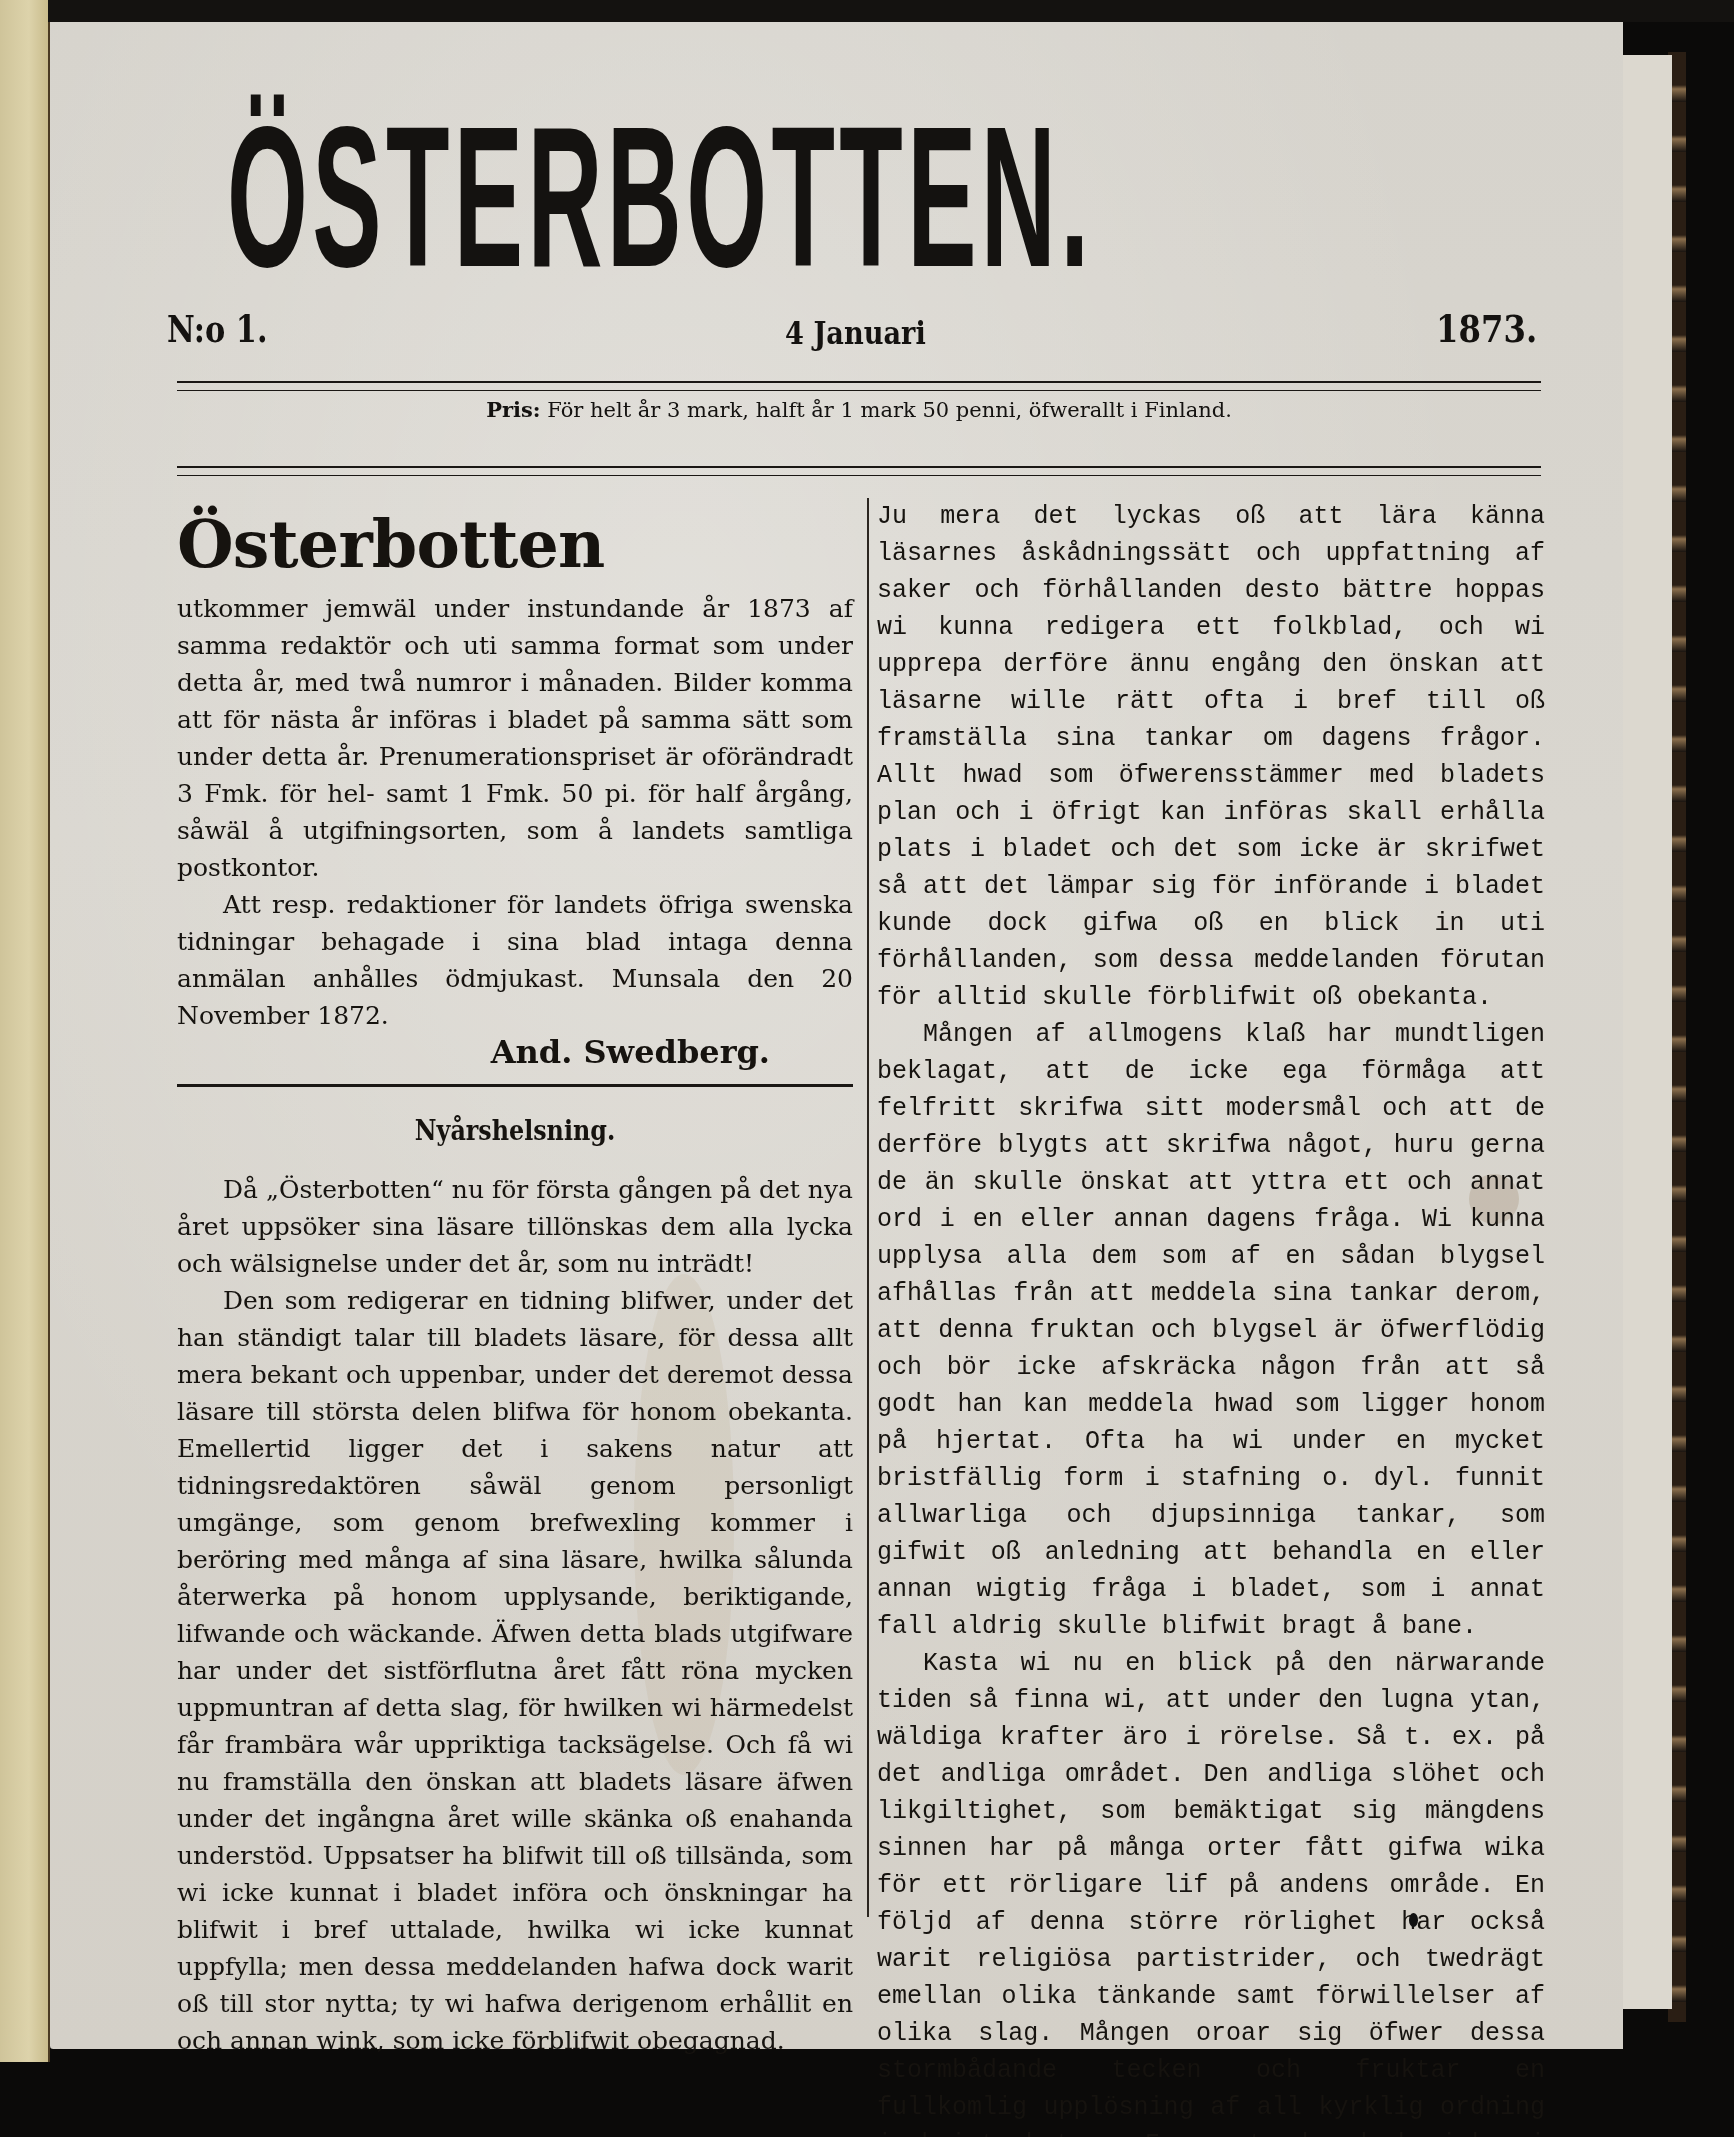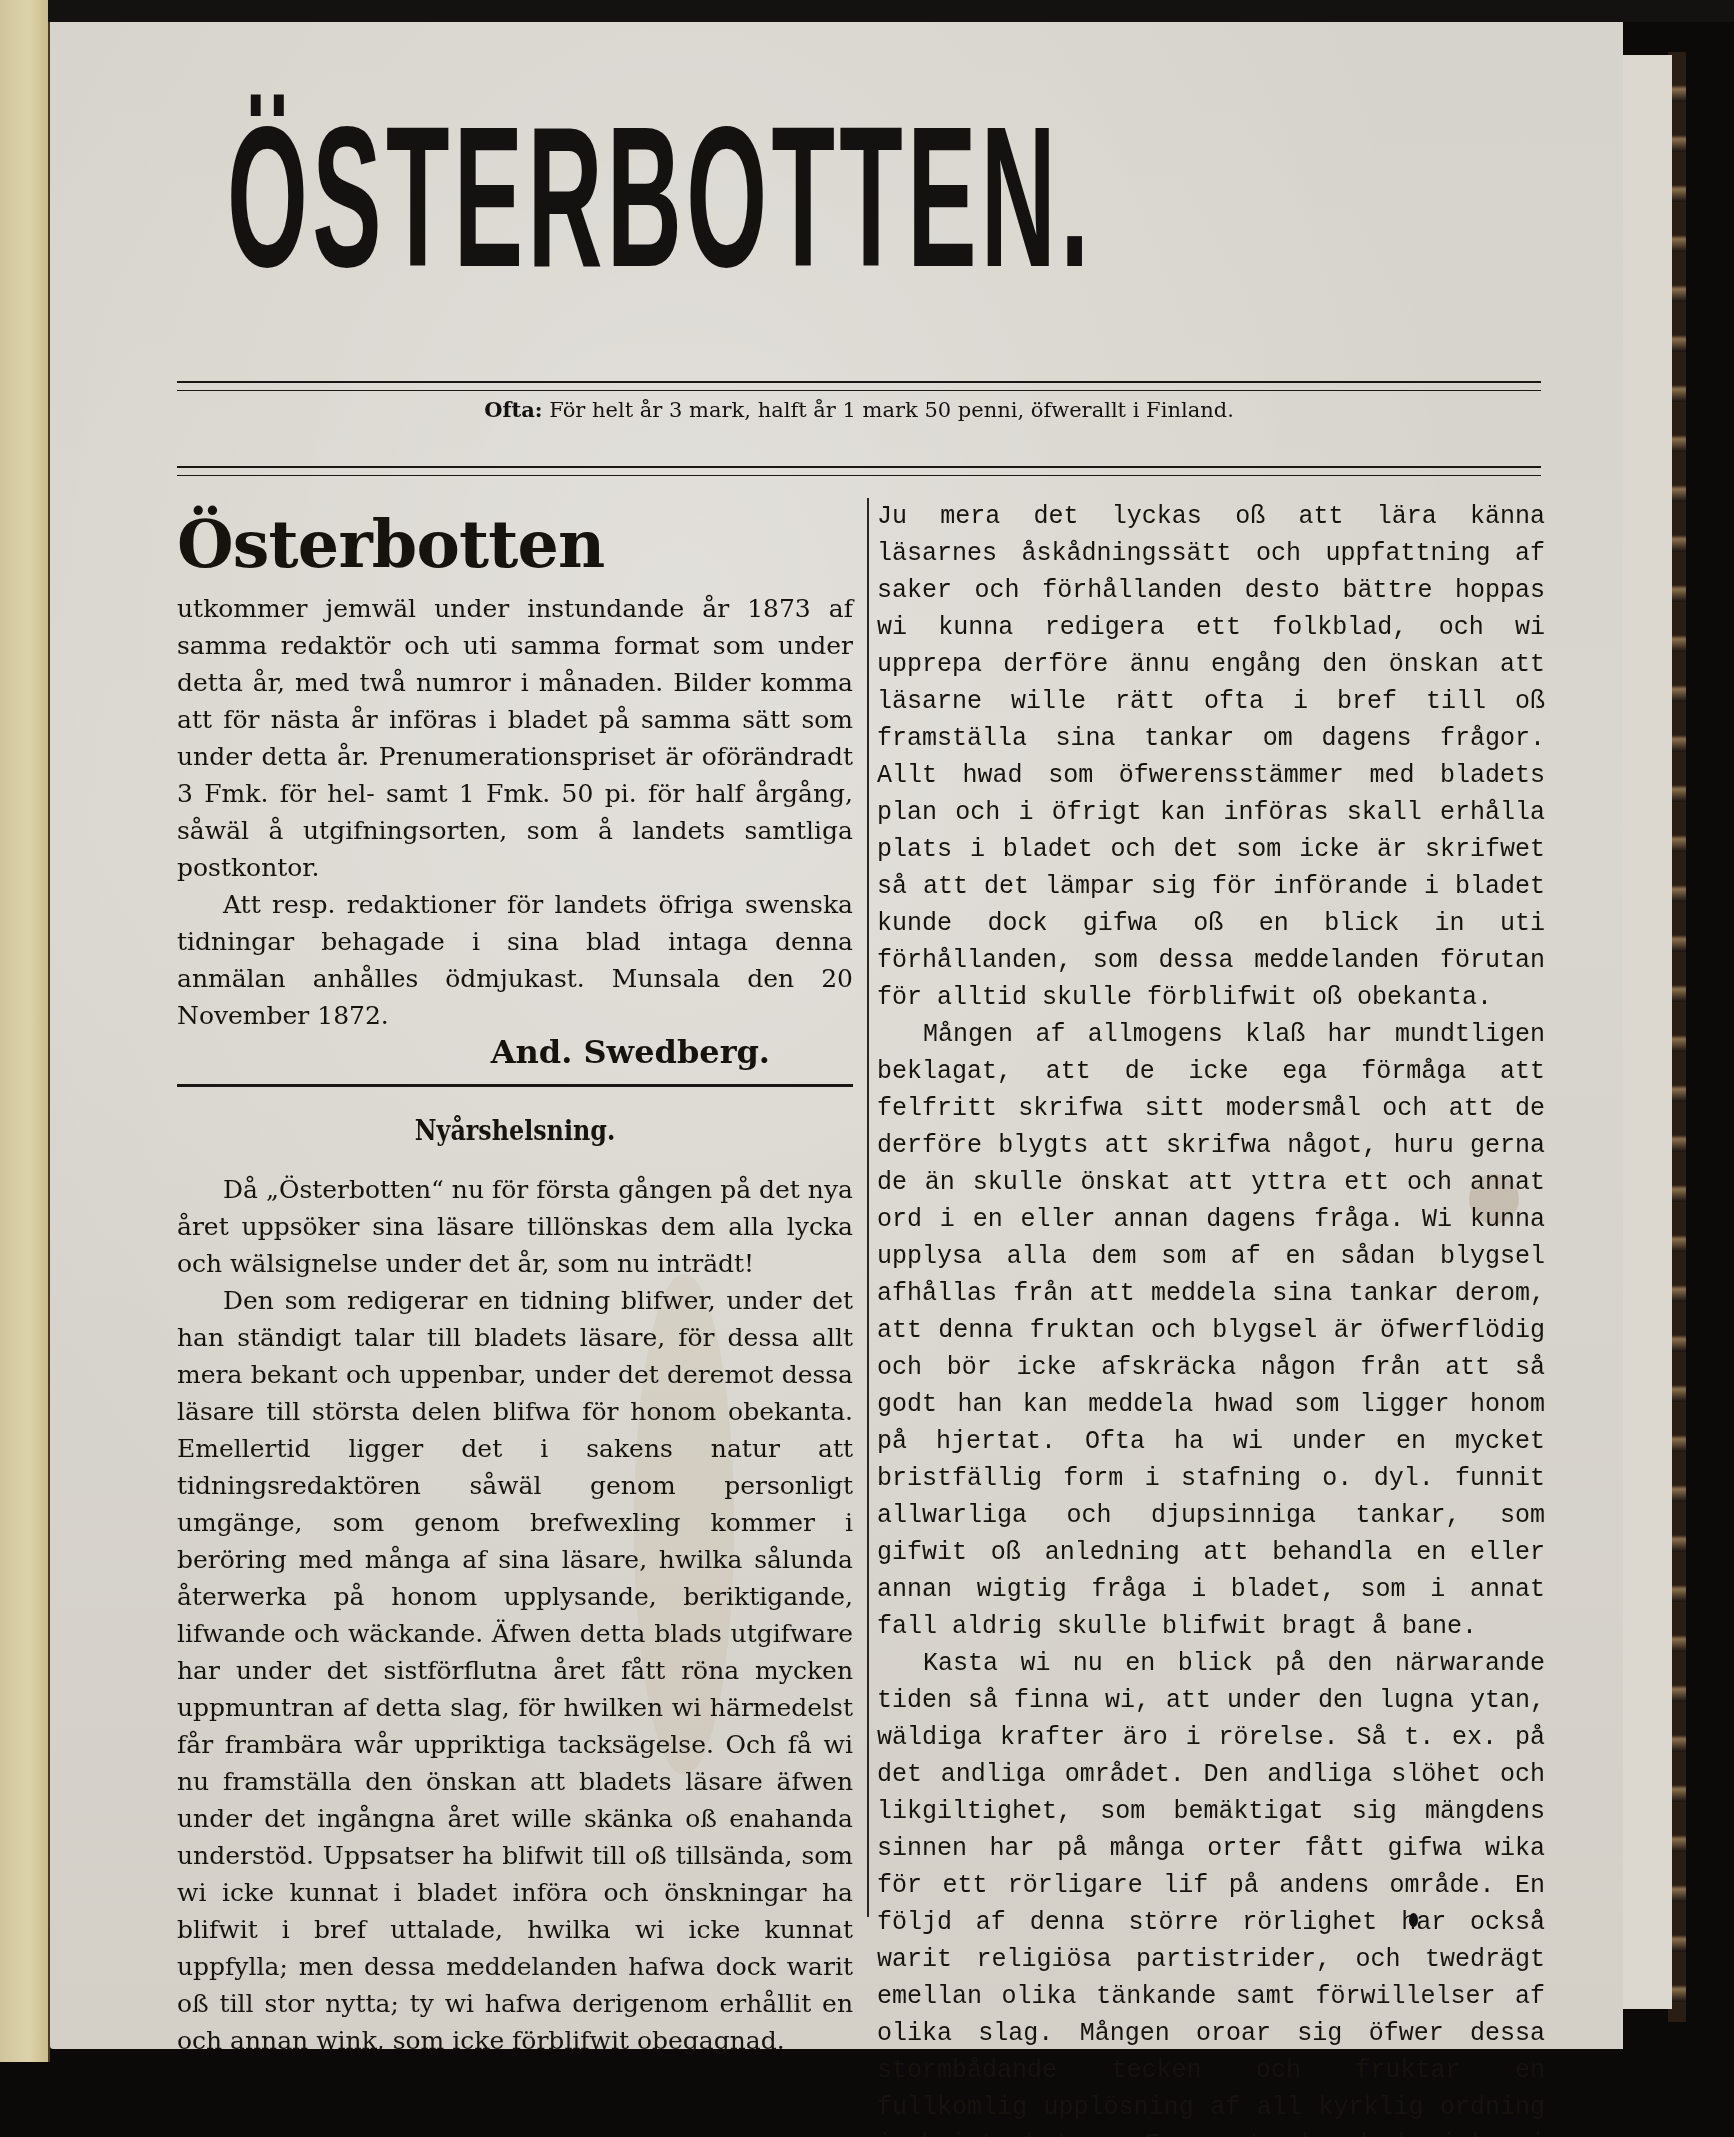--- a/index.html
+++ b/index.html
@@ -203,25 +203,30 @@
 <div class="back-sheet"></div>
 
 <div class="page">
   <div class="stain" style="left:584px; top:1252px; width:100px; height:501px; background: rgba(170,140,90,0.10);"></div>
   <div class="stain" style="left:1419px; top:1152px; width:50px; height:50px; background: rgba(120,90,50,0.18);"></div>
 
   <div class="masthead-wrap">
     <span class="masthead-title">ÖSTERBOTTEN.</span>
   </div>
 
+  <div class="issue-line">
+    <span class="issue-no">N:o 1.</span>
+    <span class="issue-date">4 Januari</span>
+    <span class="issue-year">1873.</span>
+  </div>
 
   <div class="rule-double rule-top"></div>
   <div class="pub-info">
     <div>
-      <span class="lbl">Ofta:</span>
+      <span class="lbl">Pris:</span>
       <span>För helt år 3 mark, halft år 1 mark 50 penni, öfwerallt i Finland.</span>
     </div>
   </div>
   <div class="rule-double rule-bottom"></div>
 
   <div class="col col-left">
     <div class="section-title">Österbotten</div>
     <p class="noindent">utkommer jemwäl under instundande år 1873 af samma redaktör och uti samma format som under detta år, med twå numror i månaden. Bilder komma att för nästa år införas i bladet på samma sätt som under detta år. Prenumerationspriset är oförändradt 3 Fmk. för hel- samt 1 Fmk. 50 pi. för half årgång, såwäl å utgifningsorten, som å landets samtliga postkontor.</p>
     <p>Att resp. redaktioner för landets öfriga swenska tidningar behagade i sina blad intaga denna anmälan anhålles ödmjukast. Munsala den 20 November 1872.</p>
     <div class="signature">And. Swedberg.</div>

